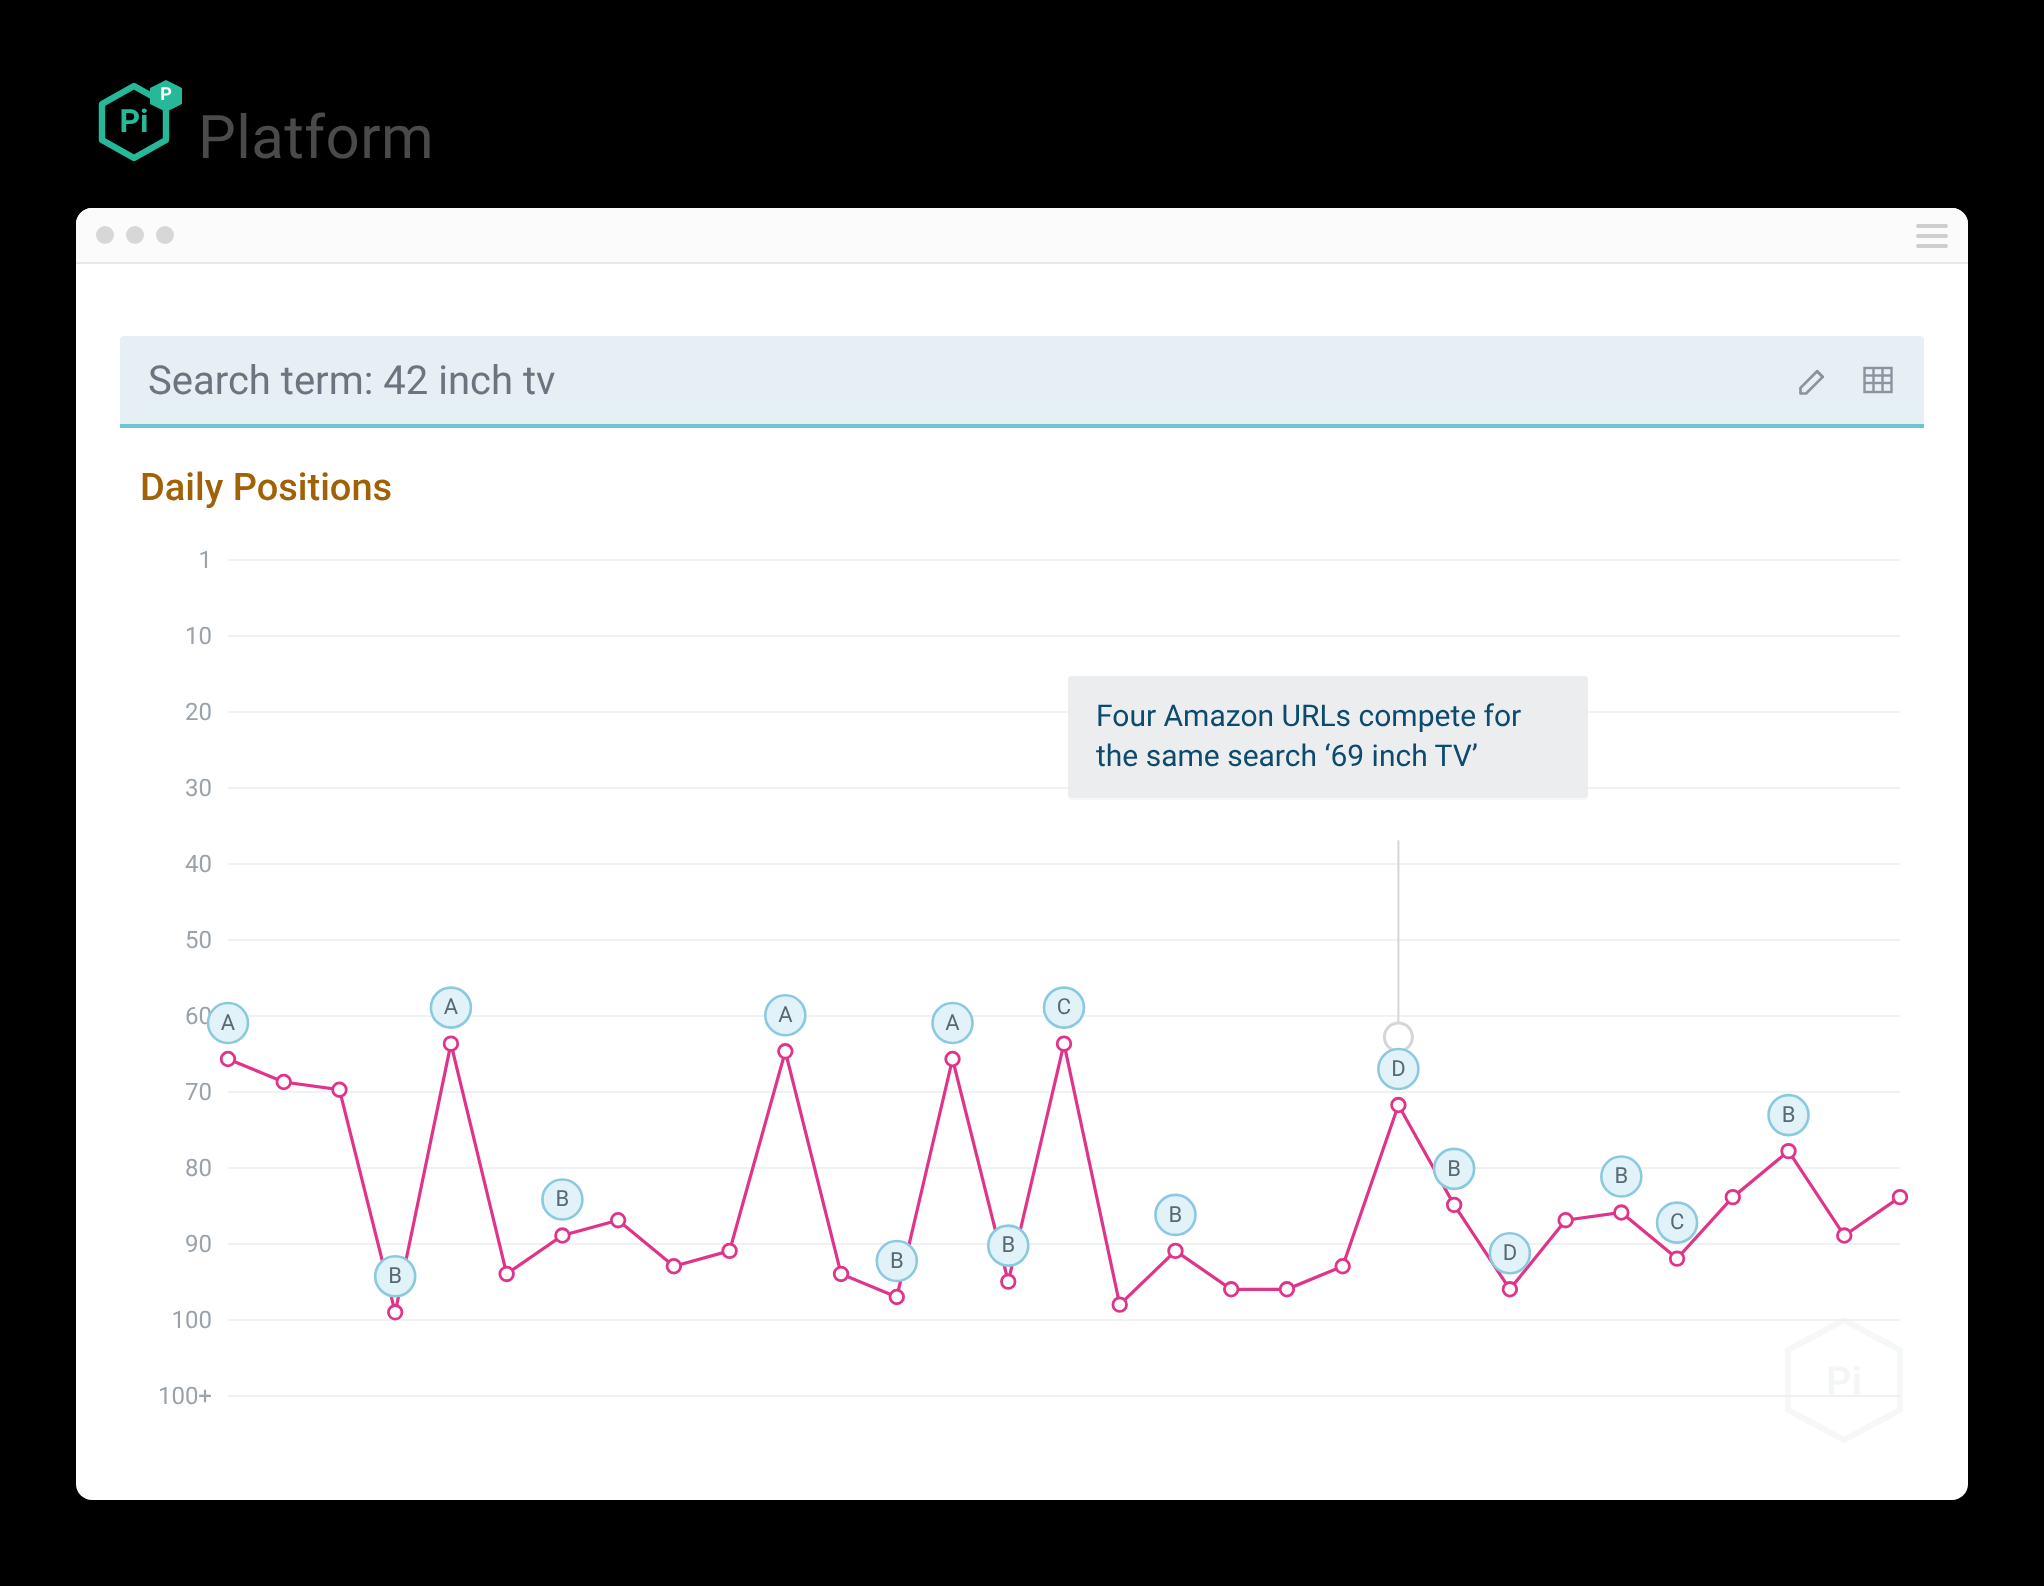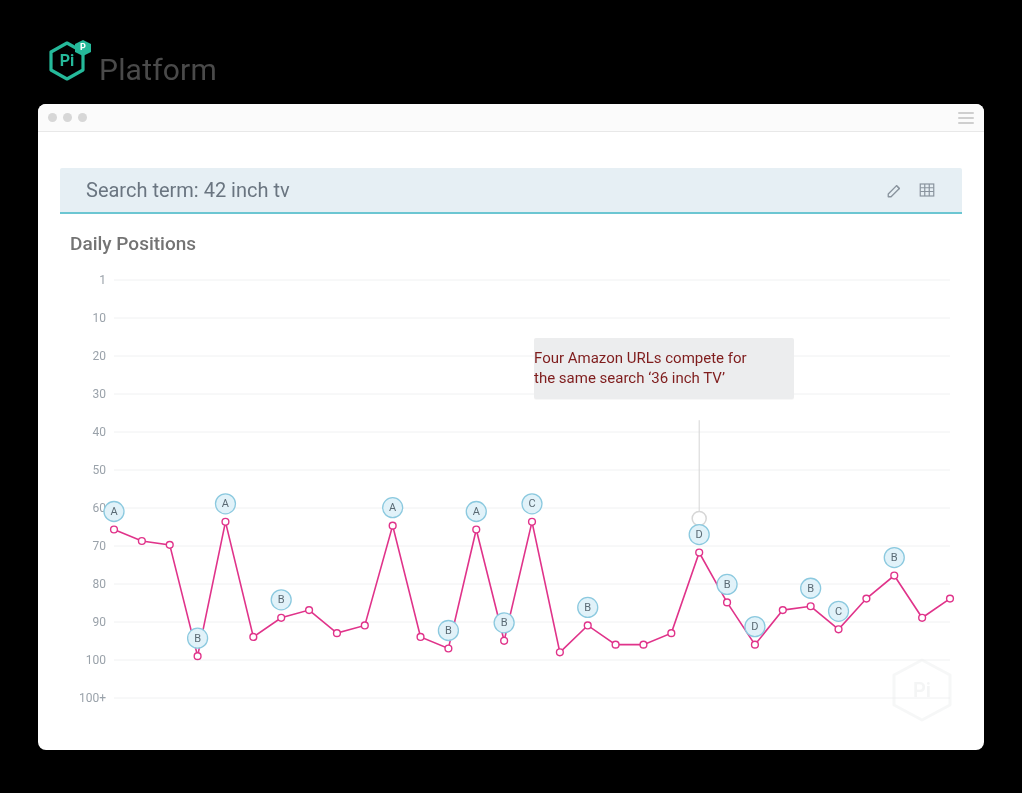--- a/index.html
+++ b/index.html
@@ -52,36 +52,36 @@
   .titlebar-spacer { flex: 1; }
   .hamburger { width: 16px; display: flex; flex-direction: column; gap: 3px; }
   .hamburger div { height: 2px; background: #cfcfcf; border-radius: 1px; }
   
   .searchbar {
     margin: 36px 22px 0 22px;
     background: #e6eff4;
     height: 46px;
     display: flex;
     align-items: center;
-    padding: 0 26px;
+    padding: 0 14px;
     border-bottom: 2px solid #6cc6d2;
     border-radius: 2px 2px 0 0;
   }
   .search-label {
     font-size: 20px;
     color: #6a7580;
     font-weight: 400;
   }
   .search-actions { margin-left: auto; display: flex; gap: 14px; align-items: center; }
   .icon-btn { color: #8a949e; display:flex; }
   
   .section-title {
     margin: 18px 0 0 32px;
     font-size: 19px;
-    color: #737373;
+    color: #a16207;
     font-weight: 500;
   }
   
   .chart-wrap {
     position: absolute;
     left: 32px;
     right: 22px;
     top: 168px;
     bottom: 24px;
   }
@@ -93,23 +93,23 @@
   .pt { stroke: #e0338a; stroke-width: 1.4; fill: #fff; }
   .badge-circ { fill: #e1f2f9; stroke: #8bc9df; stroke-width: 1.3; }
   .badge-txt { font-size: 11px; fill: #5a6a74; text-anchor: middle; dominant-baseline: middle; }
   .callout-dot { fill: #fff; stroke: #d6d6d6; stroke-width: 1.5; }
   .callout-line { stroke: #d6d6d6; stroke-width: 1; }
 
   
   .annot {
     position: absolute;
     background: #ecedee;
-    padding: 10px 0;
+    padding: 10px 14px;
     font-size: 15px;
-    color: #7f1d1d;
+    color: #0c4a6e;
     line-height: 1.35;
     border-radius: 2px;
     box-shadow: 0 1px 0 rgba(0,0,0,0.03);
   }
   .annot-line1, .annot-line2 { display:block; }
   
   .watermark {
     position: absolute;
     right: 26px;
     bottom: 20px;
@@ -258,21 +258,21 @@
         <circle cx="824.2666666666667" cy="303.55555555555554" r="3.4" class="pt"></circle>
         <circle cx="824.2666666666667" cy="285.55555555555554" r="10" class="badge-circ"></circle>
         <text x="824.2666666666667" y="286.05555555555554" class="badge-txt">B</text>
         <circle cx="852.1333333333333" cy="345.77777777777777" r="3.4" class="pt"></circle>
         <circle cx="880" cy="326.58585858585855" r="3.4" class="pt"></circle>
       </svg>
   </div>
 
   <div class="annot" style="left:496px; top:234px; width:260px;">
     <span class="annot-line1">Four Amazon URLs compete for</span>
-    <span class="annot-line2">the same search ‘36 inch TV’</span>
+    <span class="annot-line2">the same search ‘69 inch TV’</span>
   </div>
 
   <div class="watermark">
     <svg width="72" height="72" viewBox="0 0 72 72">
       <polygon points="36,6 64,21 64,51 36,66 8,51 8,21" fill="none" stroke="#eceeef" stroke-width="3" stroke-linejoin="round"></polygon>
       <text class="wm-text" x="36" y="38">Pi</text>
     </svg>
   </div>
 </div>
 

